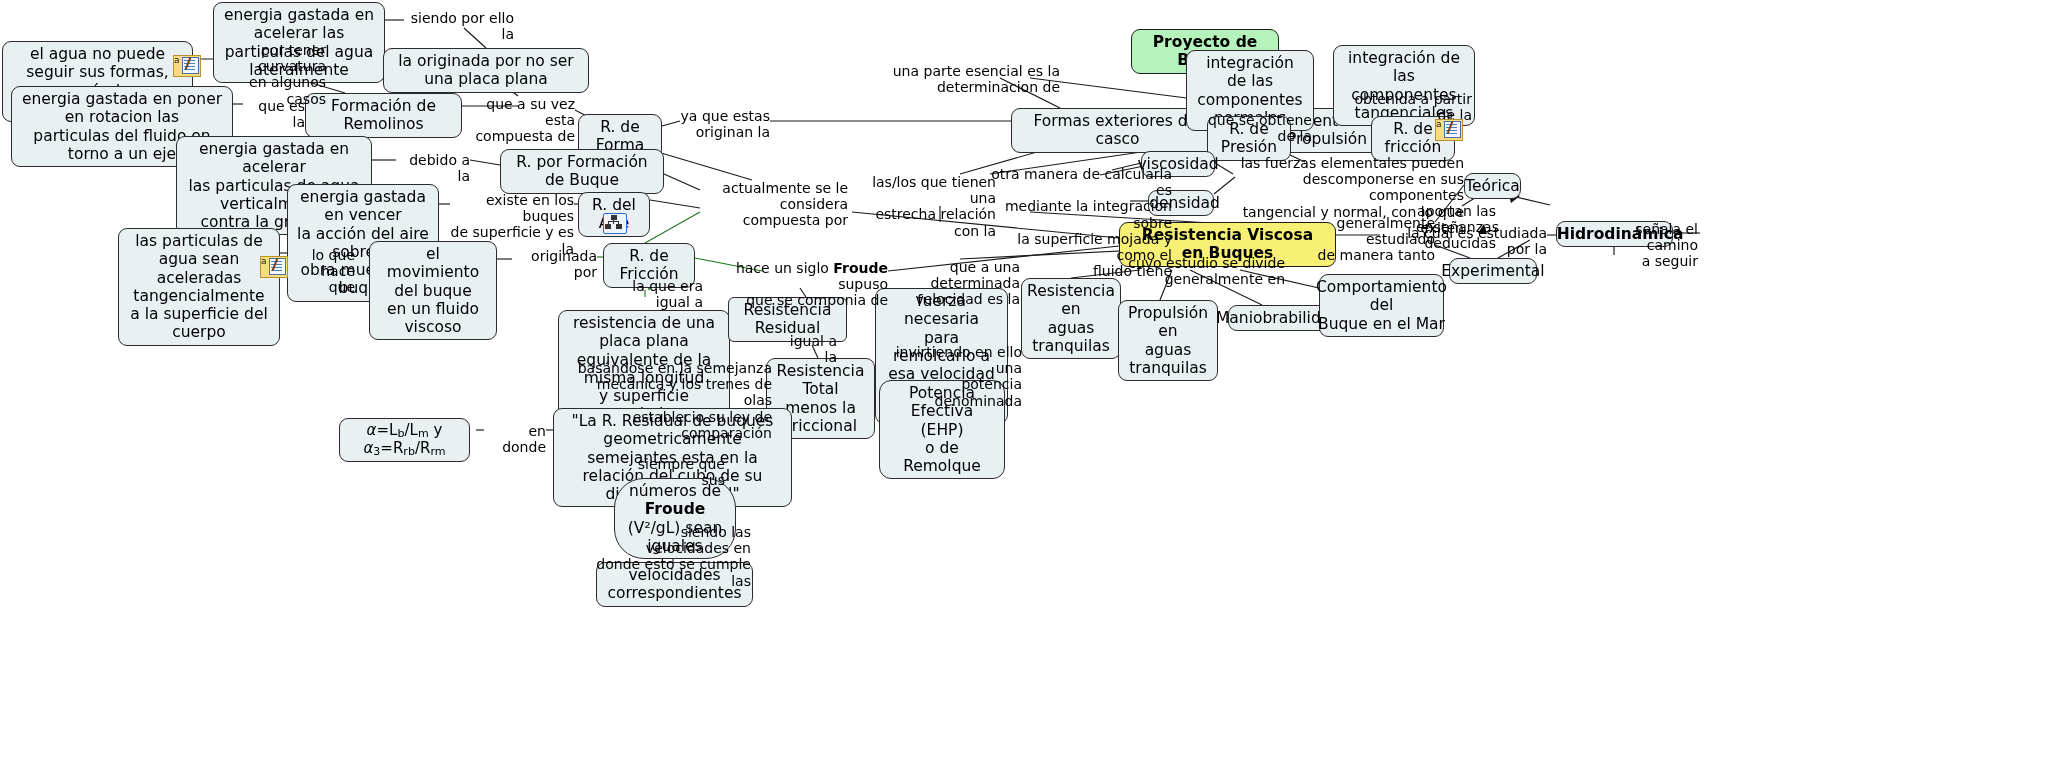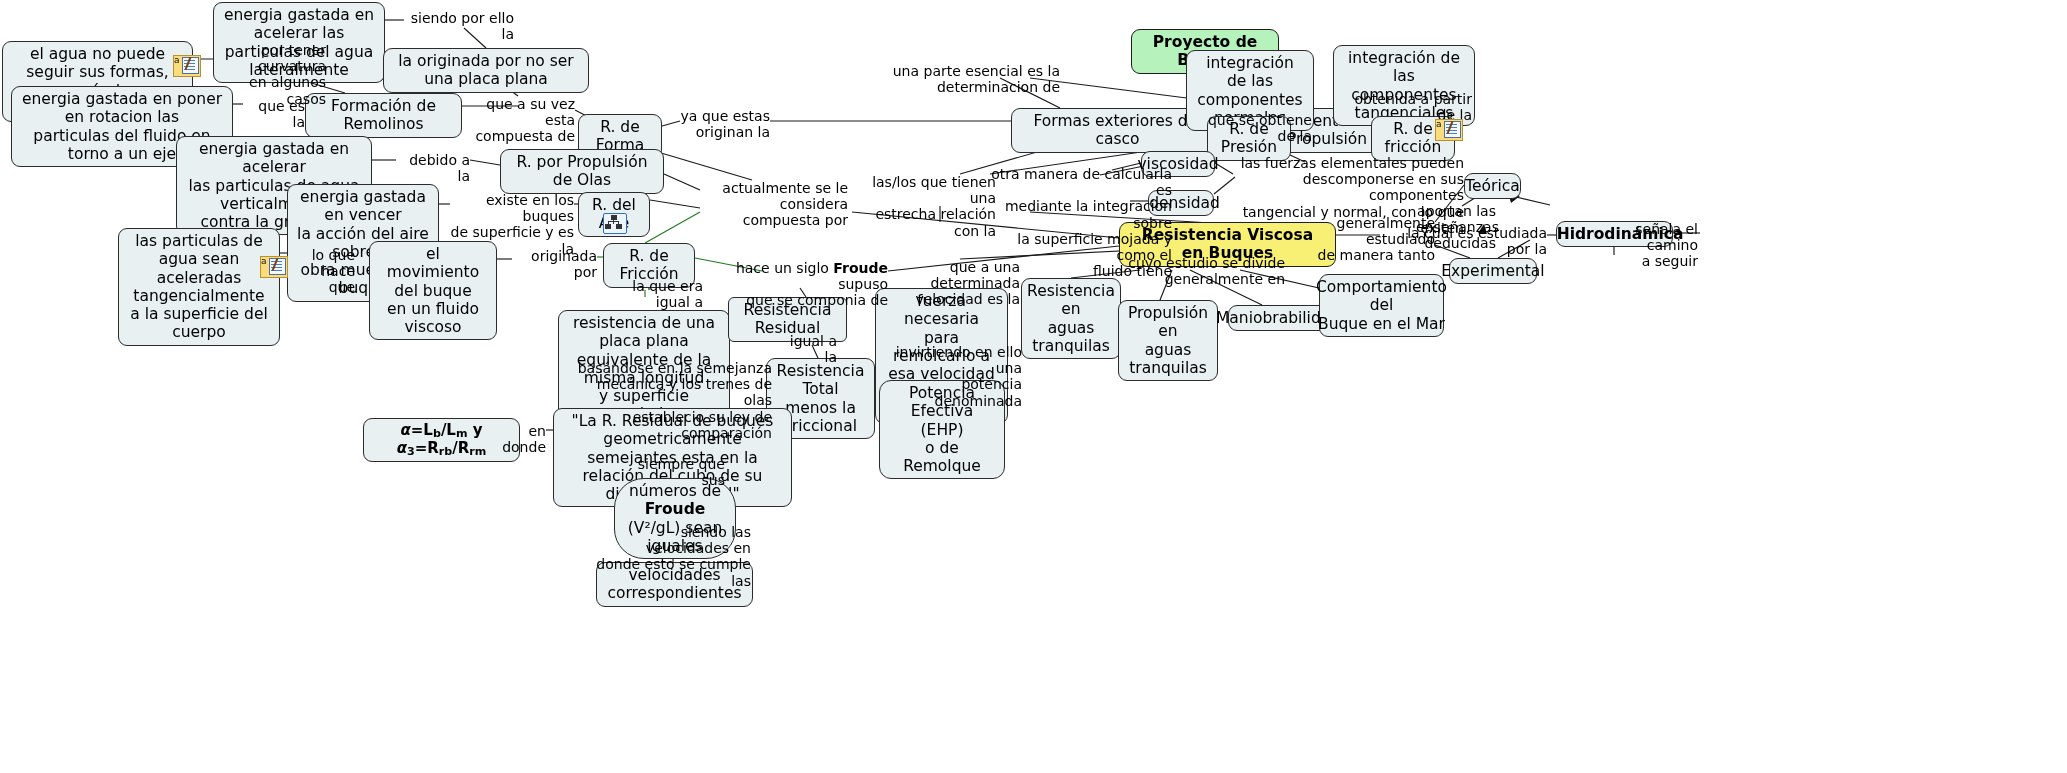--- a/index.html
+++ b/index.html
@@ -244,21 +244,21 @@
       <div class="node" style="left: 2px; top: 41px; width: 191px; min-height: 36px;"><span>el agua no puede seguir sus formas,
 separándose formando remolinos</span></div>
       <div class="node" style="left: 383px; top: 48px; width: 206px; min-height: 24px;"><span>la originada por no ser una placa plana</span></div>
       <div class="node" style="left: 11px; top: 86px; width: 222px; min-height: 36px;"><span>energia gastada en poner en rotacion las
 particulas del fluido en torno a un eje</span></div>
       <div class="node" style="left: 305px; top: 93px; width: 157px; min-height: 26px;"><span>Formación de Remolinos</span></div>
       <div class="node" style="left: 578px; top: 114px; width: 84px; min-height: 25px;"><span>R. de Forma</span></div>
       <div class="node" style="left: 176px; top: 136px; width: 196px; min-height: 49px; justify-content: flex-end;"><span>energia gastada en acelerar
 las particulas de agua verticalmente
 contra la gravedad</span></div>
-      <div class="node" style="left: 500px; top: 149px; width: 164px; min-height: 25px;"><span>R. por Propulsión de Olas</span></div>
+      <div class="node" style="left: 500px; top: 149px; width: 164px; min-height: 25px;"><span>R. por Formación de Buque</span></div>
       <div class="node" style="left: 287px; top: 184px; width: 152px; min-height: 49px;"><span>energia gastada en vencer
 la acción del aire sobre la
 obra muerta del buque</span></div>
       <span class="map-icon" style="left: 603px; top: 213px;">
         <span class="bg"></span>
         <span class="bx" style="left:8px;top:2px"></span>
         <span class="bx" style="left:2px;top:11px"></span>
         <span class="bx" style="left:13px;top:11px"></span>
         <span class="lnk" style="left:10px;top:7px;width:1px;height:4px"></span>
         <span class="lnk" style="left:5px;top:8px;width:11px;height:1px"></span>
@@ -289,21 +289,21 @@
       <div class="node" style="left: 766px; top: 358px; width: 109px; min-height: 37px;"><span>Resistencia Total
 menos la Friccional</span></div>
       <div class="node" style="left: 875px; top: 288px; width: 133px; min-height: 49px;"><span>fuerza necesaria para
 remolcarlo a esa velocidad
 en aguas tranquilas</span></div>
       <div class="node" style="left: 879px; top: 380px; width: 126px; min-height: 37px; border-radius: 12px;"><span>Potencia Efectiva (EHP)
 o de Remolque</span></div>
       <div class="node" style="left: 553px; top: 408px; width: 239px; min-height: 49px;"><span>"La R. Residual de buques geometricamente
 semejantes esta en la relación del cubo de su
 dimensión lineal"</span></div>
-      <div class="node formula" style="left: 363px; top: 418px; width: 157px; min-height: 25px; font-weight: bold;"><span><span class="ital">α</span>=L<span class="sub">b</span>/L<span class="sub">m</span> y <span class="ital">α</span><span class="sub">3</span>=R<span class="sub">rb</span>/R<span class="sub">rm</span></span></div>
+      <div class="node formula" style="left: 339px; top: 418px; width: 131px; min-height: 25px;"><span><span class="ital">α</span>=L<span class="sub">b</span>/L<span class="sub">m</span> y <span class="ital">α</span><span class="sub">3</span>=R<span class="sub">rb</span>/R<span class="sub">rm</span></span></div>
       <div class="node" style="left: 614px; top: 478px; width: 122px; min-height: 38px; border-radius: 30px;"><span style="white-space: pre-line;">números de <b>Froude</b>
 (V²/gL) sean iguales</span></div>
       <div class="node" style="left: 596px; top: 562px; width: 157px; min-height: 25px;"><span>velocidades correspondientes</span></div>
       <div class="node" style="left: 1186px; top: 50px; width: 128px; min-height: 38px;"><span>integración de las
 componentes normales</span></div>
       <div class="node" style="left: 1333px; top: 45px; width: 142px; min-height: 38px;"><span>integración de las
 componentes tangenciales</span></div>
       <div class="node" style="left: 1207px; top: 116px; width: 84px; min-height: 25px;"><span>R. de Presión</span></div>
       <span class="note-icon" style="left: 1435px; top: 119px;">
         <span class="pad"></span>

